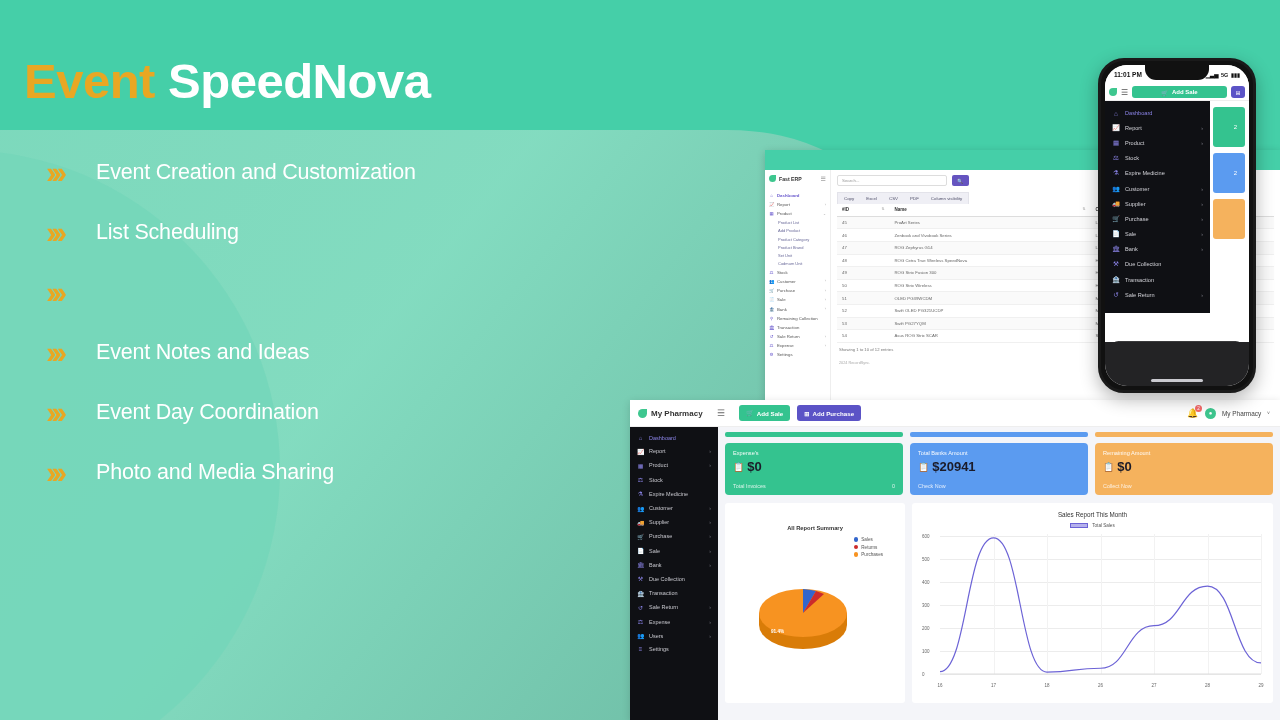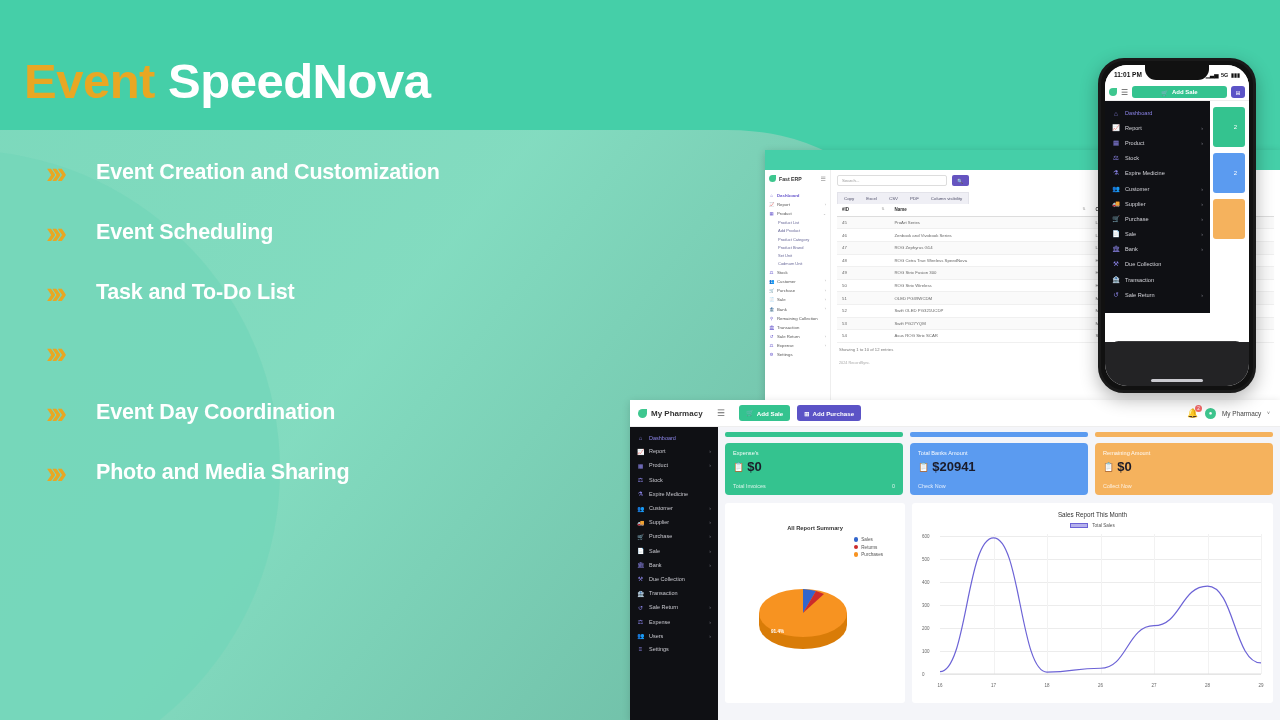--- a/index.html
+++ b/index.html
@@ -37,21 +37,21 @@
   #promo h1 .accent { color:#e8a723; }
 
   #feature-list { margin-top:30px; }
   .feature-row { display:flex; align-items:center; height:60px; }
   .chev {
     width:72px; flex:0 0 72px; color:#e8a723;
     font-size:31px; font-weight:bold; letter-spacing:-5px;
     line-height:1; padding-left:22px;
   }
   .feature-label {
-    color:#fff; font-size:21.5px; font-weight:bold; letter-spacing:-.2px;
+    color:#fff; font-size:21.5px; font-weight:normal; letter-spacing:-.2px;
   }
 
   
   .shot { position:absolute; background:#fff; overflow:hidden; z-index:6; }
 
   
   #erp-shot {
     left:765px; top:150px; width:515px; height:252px;
     box-shadow:0 2px 8px rgba(0,0,0,.18);
   }
@@ -253,28 +253,28 @@
     <span class="accent">Event</span><span> SpeedNova</span><br>
   </h1>
 
   <div id="feature-list">
     <div class="feature-row">
       <span class="chev">›››</span>
       <span class="feature-label">Event Creation and Customization</span>
     </div>
     <div class="feature-row">
       <span class="chev">›››</span>
-      <span class="feature-label">Event Scheduling</span>
+      <span class="feature-label">List Scheduling</span>
     </div>
     <div class="feature-row">
       <span class="chev">›››</span>
-      <span class="feature-label">Task and To-Do List</span>
     </div>
     <div class="feature-row">
       <span class="chev">›››</span>
+      <span class="feature-label">Event Notes and Ideas</span>
     </div>
     <div class="feature-row">
       <span class="chev">›››</span>
       <span class="feature-label">Event Day Coordination</span>
     </div>
     <div class="feature-row">
       <span class="chev">›››</span>
       <span class="feature-label">Photo and Media Sharing</span>
     </div>
   </div>

